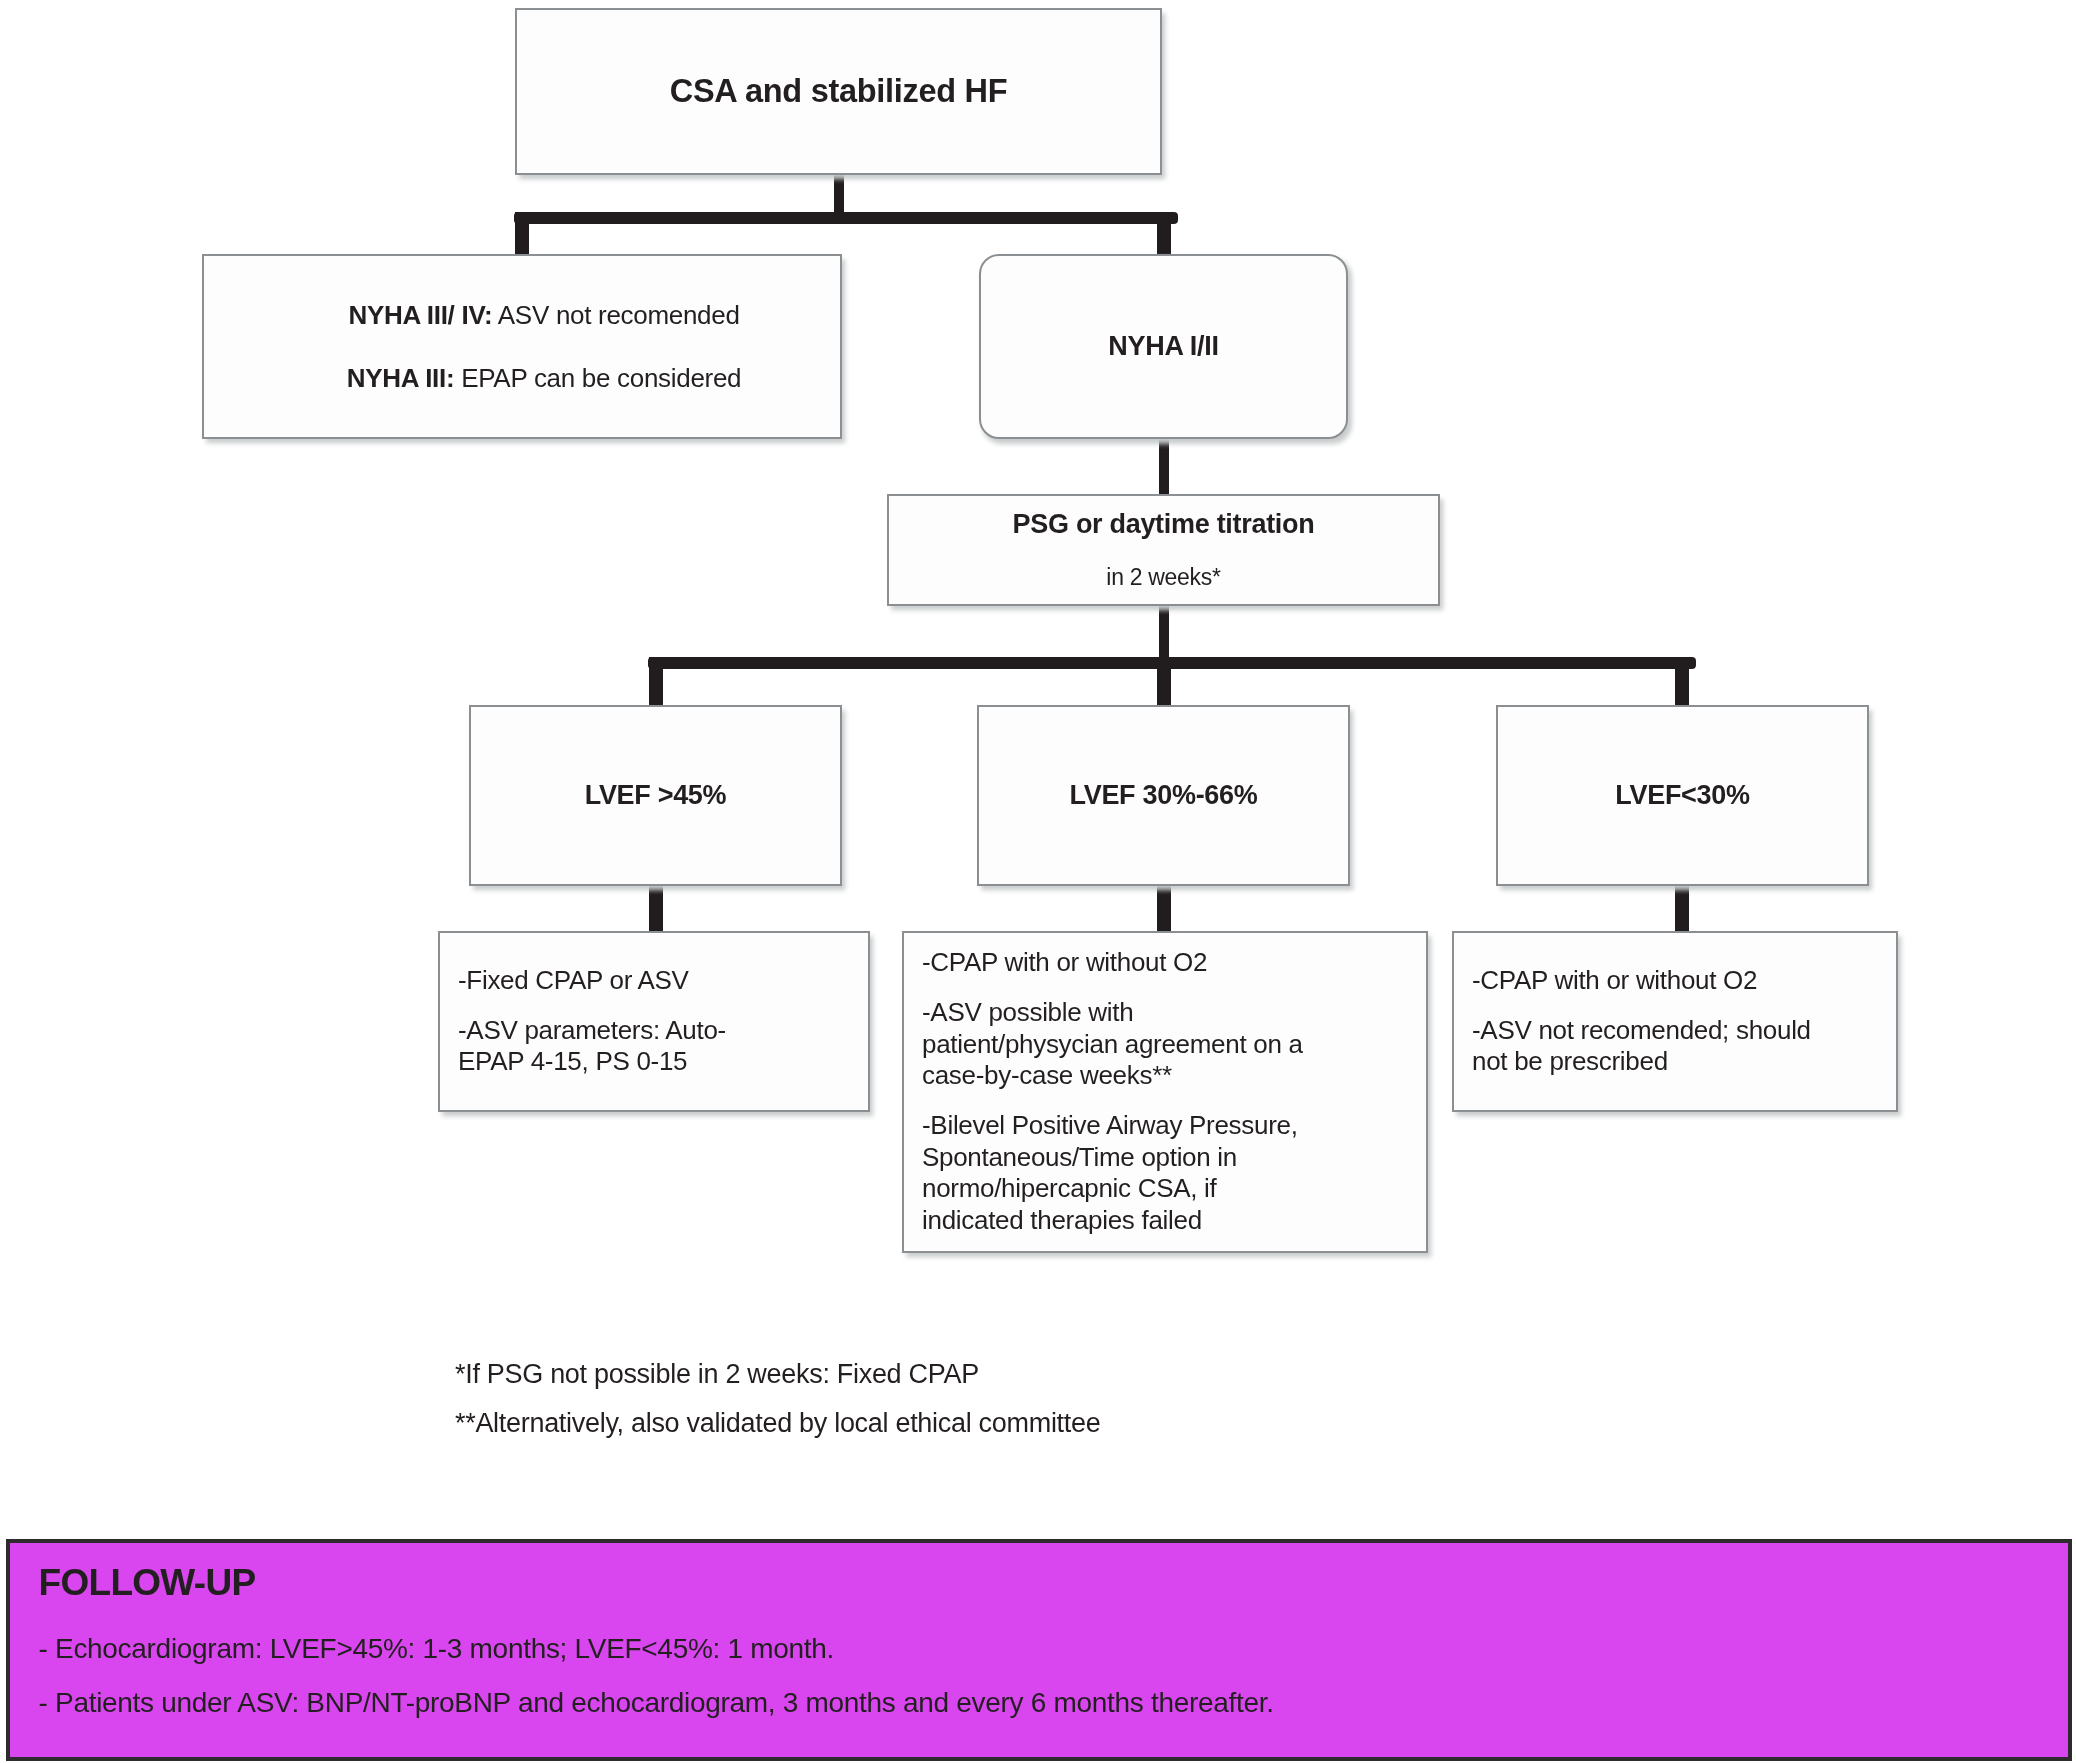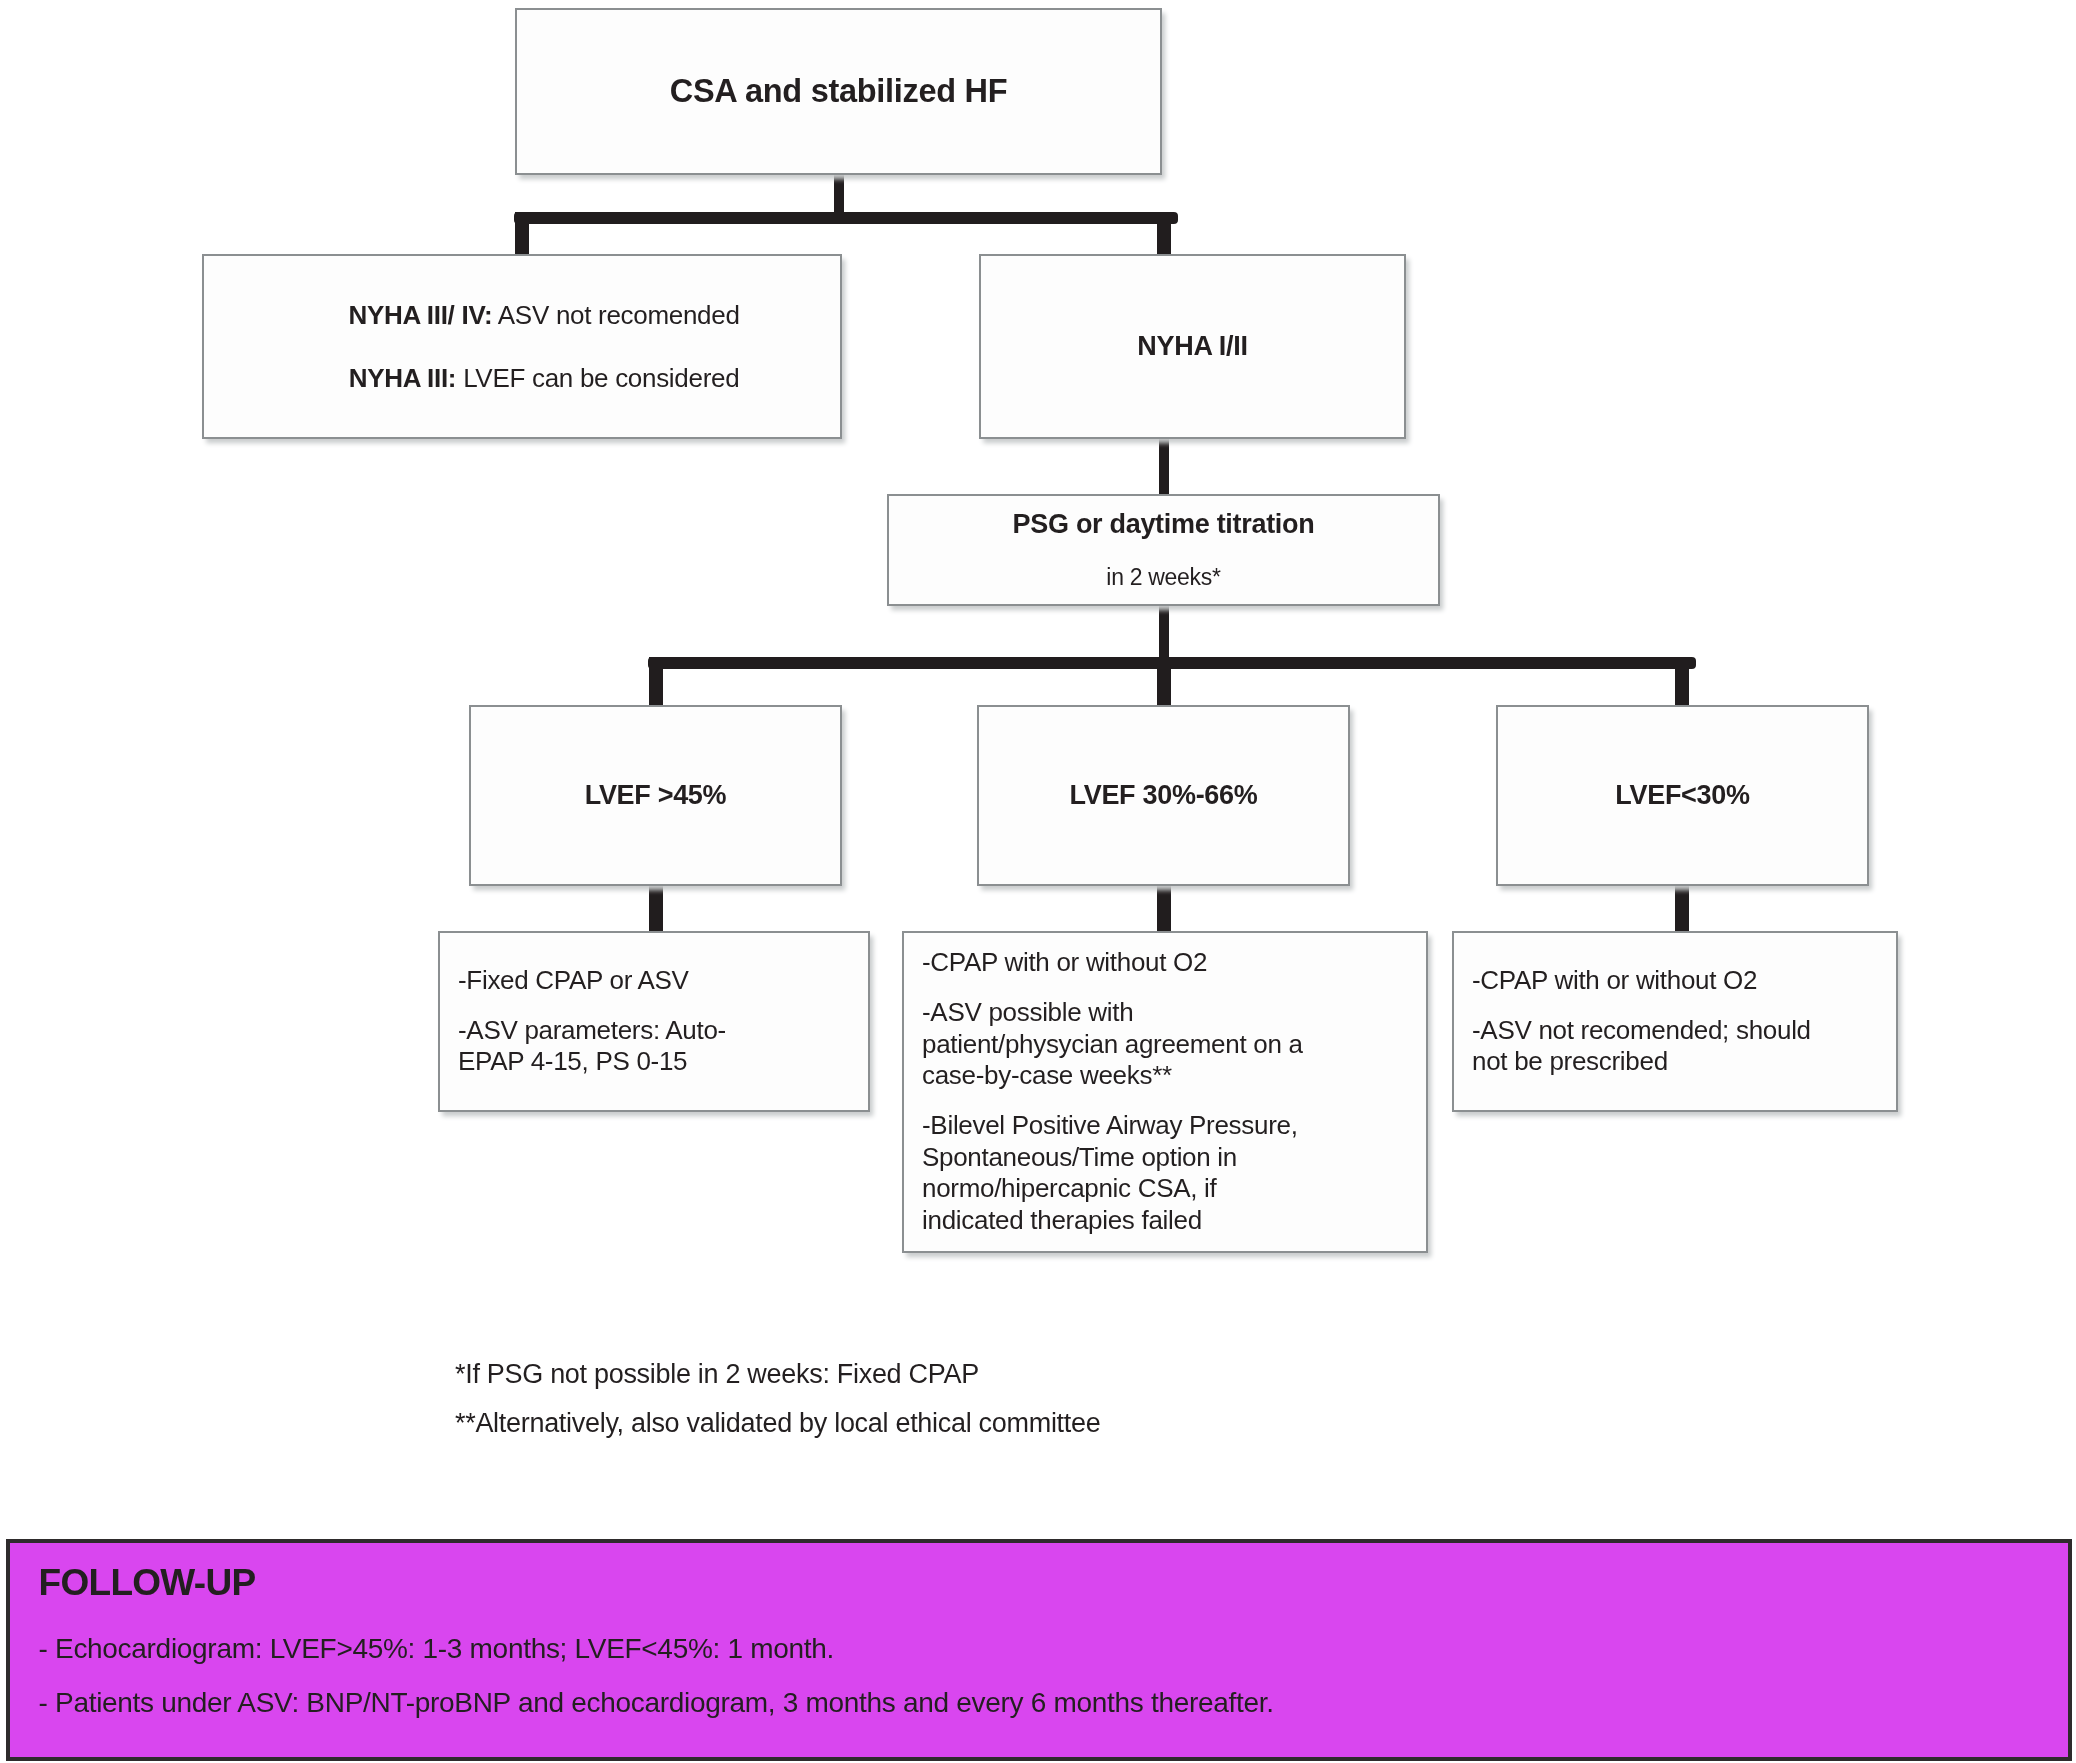--- a/index.html
+++ b/index.html
@@ -54,21 +54,21 @@
     margin: 0;
     font-size: 26px;
     line-height: 1.22;
     white-space: pre-line;
     letter-spacing: -0.3px;
   }
 
   
   .root       { left: 515px;  top: 8.3px;   width: 647px; height: 167px; }
   .nyha-left  { left: 202px;  top: 254px;  width: 640px; height: 185px; padding-left: 44px; }
-  .nyha-right { left: 979px; top: 254px;  width: 427px; height: 185px; }
+  .nyha-right { left: 979px; top: 254px;  width: 369px; height: 185px; border-radius: 20px; }
   .psg        { left: 887px; top: 494px;  width: 553px; height: 112px; }
   .lvef-high  { left: 469px;  top: 705px; width: 373px; height: 181px; }
   .lvef-mid   { left: 977px; top: 705px; width: 373px; height: 181px; }
   .lvef-low   { left: 1496px; top: 705px; width: 373px; height: 181px; }
   .res-high   { left: 438px;  top: 931px; width: 432px; height: 181px; }
   .res-mid    { left: 902px; top: 931px; width: 526px; height: 322px; }
   .res-low    { left: 1452px; top: 931px; width: 446px; height: 181px; }
 
   
   .conn { position: absolute; background: #211d1e; }
@@ -143,21 +143,21 @@
 
   <div class="node root">
     <span class="title-lg">CSA and stabilized HF</span>
   </div>
 
   <div class="node nyha-left">
     <div class="mixline">
       <span class="b">NYHA III/ IV:</span><span> ASV not recomended</span>
     </div>
     <div class="mixline">
-      <span class="b">NYHA III:</span><span> LVEF can be considered</span>
+      <span class="b">NYHA III:</span><span> EPAP can be considered</span>
     </div>
   </div>
 
   <div class="node nyha-right">
     <span class="label-md">NYHA I/II</span>
   </div>
 
   <div class="node psg">
     <span class="label-md">PSG or daytime titration</span>
     <span class="line2">in 2 weeks*</span>

